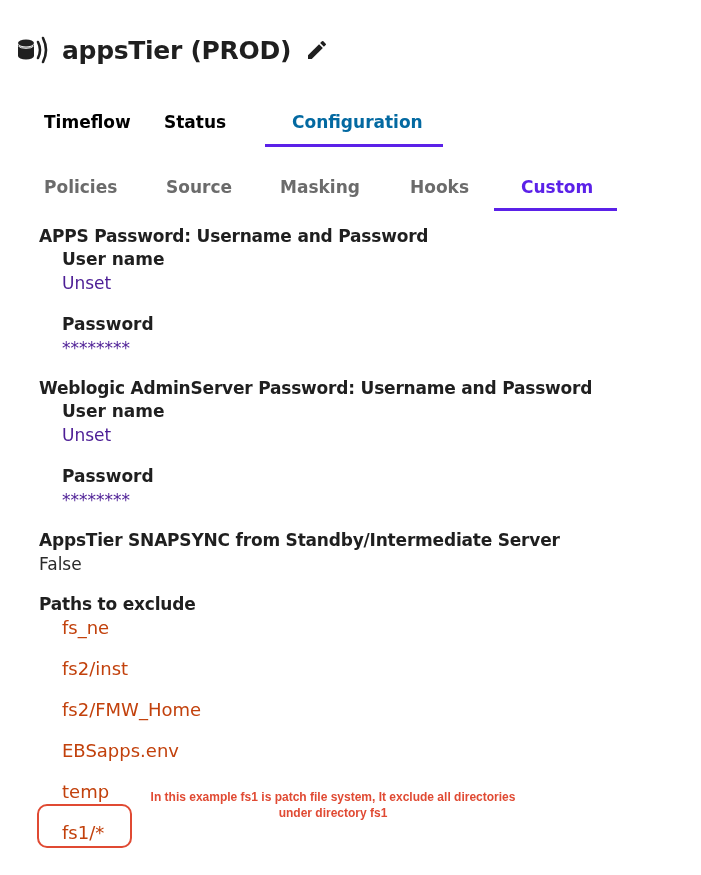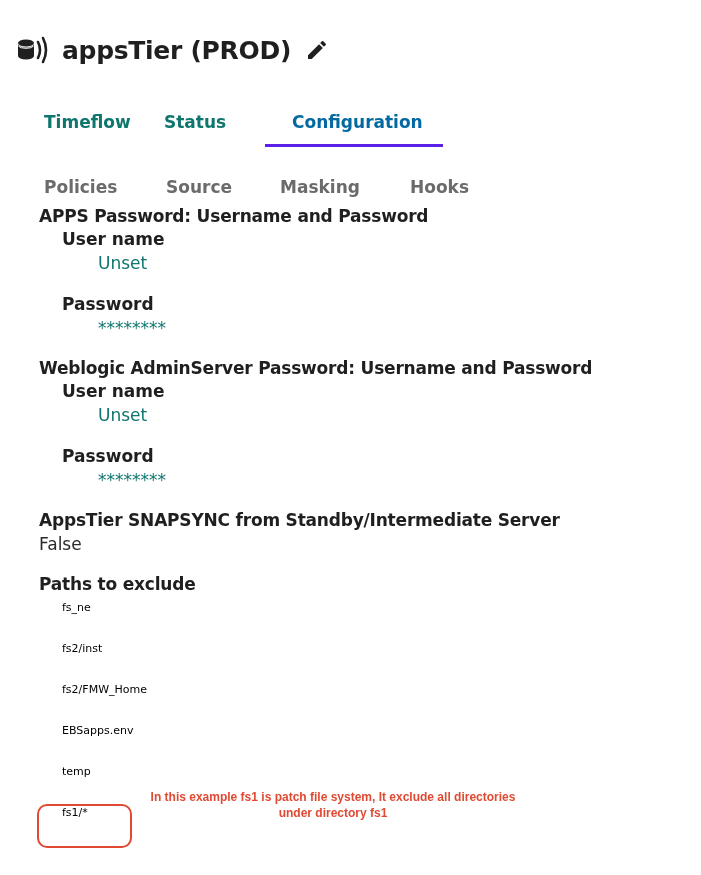--- a/index.html
+++ b/index.html
@@ -34,21 +34,21 @@
     .tabs {
       position: absolute;
       left: 26px;
       top: 104px;
       display: flex;
       height: 44px;
     }
     .tab {
       font-size: 17px;
       font-weight: bold;
-      color: #0f766e;
+      color: #000000;
       padding: 8px 18px 0 18px;
       height: 34px;
       position: relative;
       cursor: pointer;
       box-sizing: border-box;
     }
     .tab.t0 { width: 120px; }
     .tab.t1 { width: 119px; }
     .tab.t2 { width: 178px; padding-left: 27px; }
     .tab.active { color: #0369a1; }
@@ -91,55 +91,54 @@
       left: 0;
       right: 0;
       top: 39px;
       height: 3px;
       background: #5b21e8;
     }
 
     .content {
       position: absolute;
       left: 39px;
-      top: 204px;
+      top: 224px;
       width: 640px;
     }
     .section-title {
       font-size: 17px;
       font-weight: bold;
       color: #1f1f1f;
       line-height: 24px;
       letter-spacing: -0.2px;
     }
     .field { margin-left: 23px; }
     .field-label {
       font-size: 17px;
       font-weight: bold;
       color: #1f1f1f;
       line-height: 23px;
     }
     .field-value {
       font-size: 17px;
-      color: #0f766e;
-      line-height: 24px;
-      margin-left: 36px;
+      color: #4c1d95;
+      line-height: 24px;
     }
     .value-plain {
       font-size: 17px;
       color: #2a2a2a;
       line-height: 24px;
     }
     .gap-s { height: 18px; }
     .gap-m { height: 16px; }
 
     .path-list { margin-left: 23px; }
     .path-item {
-      font-size: 11px;
-      color: #000000;
+      font-size: 18px;
+      color: #c2410c;
       height: 41px;
       line-height: 24px;
     }
 
     .annotation-box {
       position: absolute;
       left: 37px;
       top: 804px;
       width: 95px;
       height: 44px;
@@ -185,20 +184,21 @@
     <div class="tab t0">Timeflow</div>
     <div class="tab t1">Status</div>
     <div class="tab t2 active">Configuration</div>
   </div>
 
   <div class="subtabs">
     <div class="subtab s1">Policies</div>
     <div class="subtab s0">Source</div>
     <div class="subtab s2">Masking</div>
     <div class="subtab s3">Hooks</div>
+    <div class="subtab s4 active">Custom</div>
   </div>
 
   <div class="content">
 
     <div>
       <div class="section-title">APPS Password: Username and Password</div>
       <div class="field">
         <div class="field-label">User name</div>
         <div class="field-value">Unset</div>
       </div>

